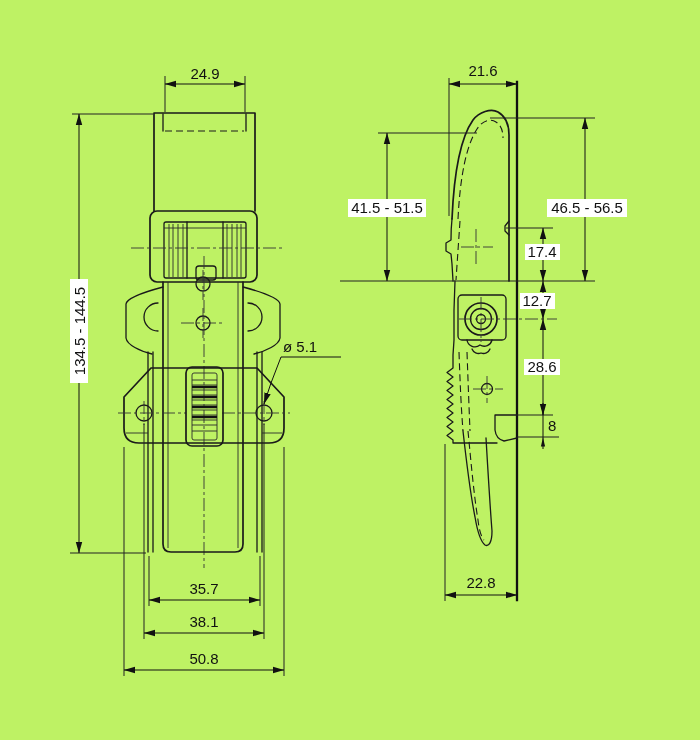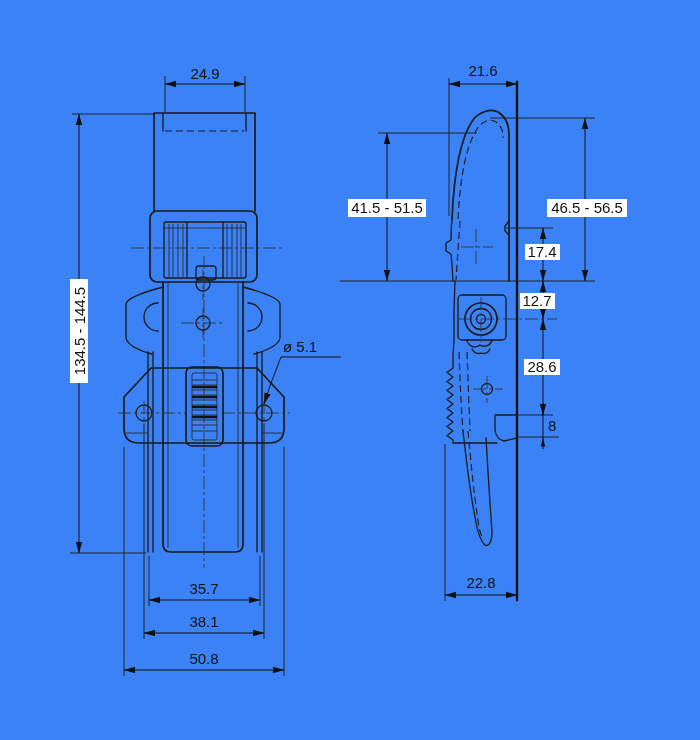--- a/index.html
+++ b/index.html
@@ -1,16 +1,16 @@
 <!DOCTYPE html>
 <html><head>
 <meta charset="utf-8">
 <style>
   html,body{margin:0;padding:0;background:#fff;}
-  #stage{width:700px;height:740px;background:#3b82f6;position:relative;overflow:hidden;}
+  #stage{width:700px;height:740px;background:#bef264;position:relative;overflow:hidden;}
   svg{display:block;}
   .ol {fill:none;stroke:#1a1a1a;stroke-width:1.7;stroke-linejoin:round;stroke-linecap:round;}
   .olh{fill:none;stroke:#111111;stroke-width:2.3;stroke-linecap:square;}
   .ol2{fill:none;stroke:#1a1a1a;stroke-width:1.3;stroke-linejoin:round;stroke-linecap:round;}
   .thin{fill:none;stroke:#2a2a2a;stroke-width:0.9;}
   .thk{fill:none;stroke:#111;stroke-width:2.4;}
   .hid{fill:none;stroke:#1a1a1a;stroke-width:1.1;stroke-dasharray:7 4;}
   .cl{fill:none;stroke:#333;stroke-width:0.9;stroke-dasharray:13 3 3 3;}
   .ext{fill:none;stroke:#222;stroke-width:1;}
   .dim{fill:none;stroke:#111;stroke-width:1;}

